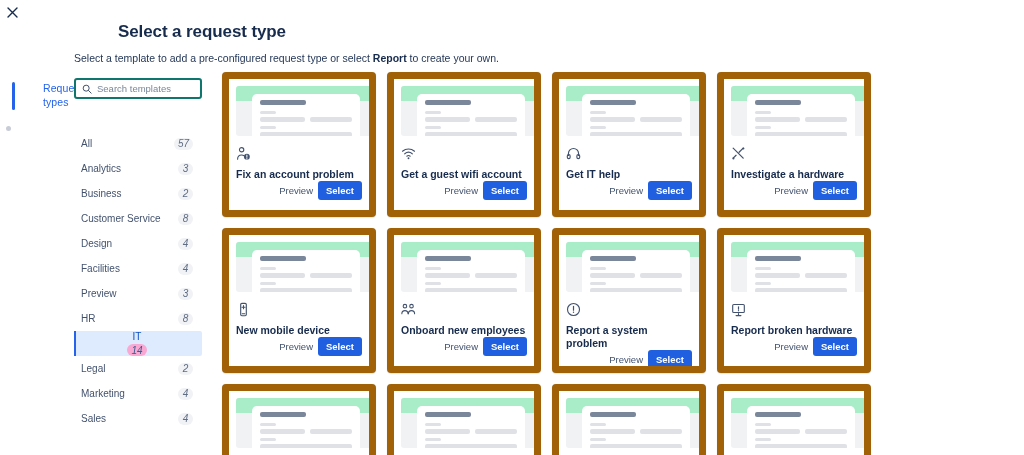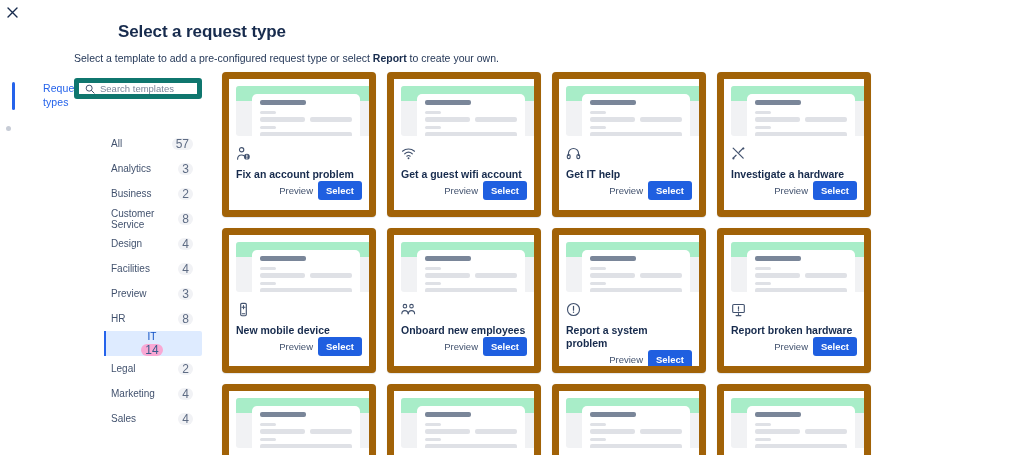--- a/index.html
+++ b/index.html
@@ -56,21 +56,21 @@
     margin-top: 9px;
     font-size: 10.5px; color: #253858; line-height: 14px;
   }
   .page-sub b { font-weight: bold; color: #172B4D; }
 
   
   .filters { position: absolute; left: 74px; top: 78px; width: 128px; }
   .search-wrap {
     position: relative;
     width: 128px; height: 21px;
-    border: 5px solid #0f766e;
+    border: 2px solid #0f766e;
     border-radius: 3px;
     background: #fff;
     display: flex; align-items: center;
     padding: 0 6px;
   }
   .search-wrap svg { flex: 0 0 auto; }
   .search-input {
     border: 0; outline: 0; background: transparent;
     font-family: "Liberation Sans", sans-serif;
     font-size: 9.5px; color: #42526E;
@@ -80,35 +80,35 @@
   .search-input::placeholder { color: #7A869A; }
 
   .cat-list { margin-top: 32px; }
   .cat-row {
     position: relative;
     height: 25px;
     display: flex; align-items: center; justify-content: space-between;
     padding: 0 9px 0 7px;
     cursor: pointer;
     border-radius: 2px;
-    margin-left: 30px;
   }
   .cat-row.selected { background: #DEEBFF; flex-direction: column; }
   .cat-row.selected::before {
     content: ""; position: absolute; left: 0; top: 0;
     width: 2px; height: 100%; background: #2563EB;
   }
   .cat-name { font-size: 10px; color: #42526E; }
   .cat-row.selected .cat-name { color: #0C4FC4; }
   .cat-count {
-    font-size: 12px; color: #5E6C84;
+    font-size: 10px; color: #5E6C84;
     background: #F1F2F5; border-radius: 8px;
     min-width: 15px; height: 12px;
     display: flex; align-items: center; justify-content: center;
     padding: 0 4px;
+    font-style: italic;
   }
   .cat-row.selected .cat-count { background: #f9a8d4; color: #3B5B8C; }
 
   
   .grid {
     position: absolute; left: 222px; top: 72px;
     width: 782px;
     display: flex; flex-wrap: wrap;
     gap: 11px 11px;
   }

